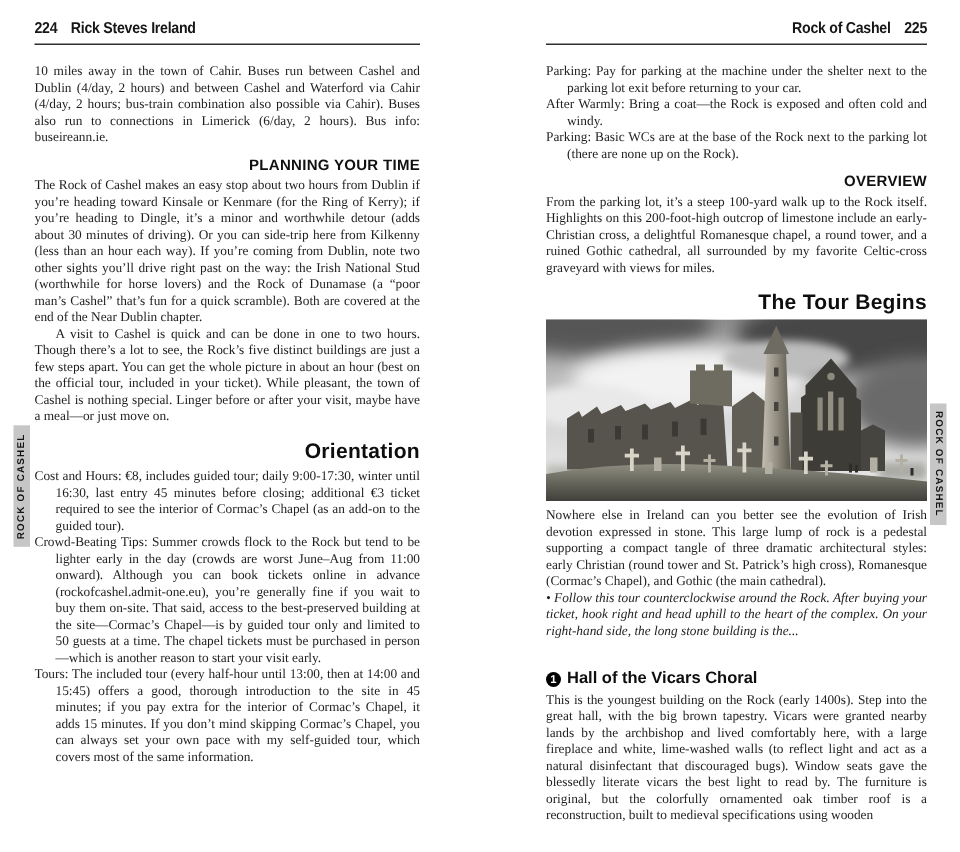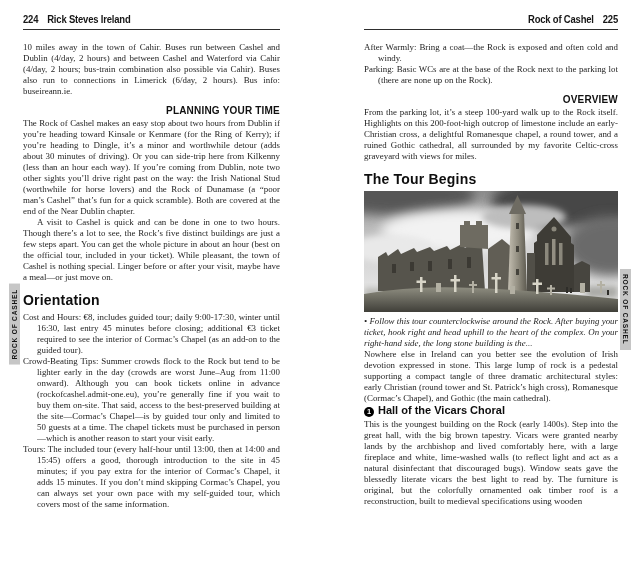--- a/index.html
+++ b/index.html
@@ -28,25 +28,25 @@
   .ind{text-indent:14px;}
   .b{font-weight:400;}
   .i{font-style:italic;}
 
   .h2{
     font-family:"Liberation Sans", sans-serif;font-weight:700;font-size:10px;
     line-height:11px;letter-spacing:0.2px;color:#101010;margin:8px 0 2px;text-align:right;
   }
   .h1{
     font-family:"Liberation Sans", sans-serif;font-weight:700;font-size:14px;
-    line-height:16px;text-align:left;color:#0e0e0e;margin:9px 0 4px;letter-spacing:0.2px;
+    line-height:16px;text-align:right;color:#0e0e0e;margin:9px 0 4px;letter-spacing:0.2px;
   }
   .numhead{
     font-family:"Liberation Sans", sans-serif;font-weight:700;font-size:11px;
-    line-height:13px;color:#0e0e0e;margin:0 0 2px;
+    line-height:13px;color:#0e0e0e;margin:20px 0 2px;
   }
   .numball{
     display:inline-block;width:10px;height:10px;border-radius:50%;background:#000;
     color:#fff;font-size:7.5px;line-height:10px;text-align:center;vertical-align:0.5px;
     margin-right:4px;font-family:"Liberation Sans", sans-serif;font-weight:700;
   }
   .photo{margin:2px 0 4px;}
   .photo svg{display:block;}
 
   .tab{
@@ -79,20 +79,21 @@
     </div>
 </div>
 
 <div class="page" id="right-page">
   <div class="runhead">
     <span>Rock of Cashel</span>
     <span>225</span>
   </div>
   <div class="rule"></div>
   <div class="body-col">
+      <div class="hang"><span class="b">Parking: </span><span class="">Pay for parking at the machine under the shelter next to the parking lot exit before returning to your car.</span></div>
       <div class="hang"><span class="b">After Warmly: </span><span class="">Bring a coat—the Rock is exposed and often cold and windy.</span></div>
       <div class="hang"><span class="b">Parking: </span><span class="">Basic WCs are at the base of the Rock next to the parking lot (there are none up on the Rock).</span></div>
       <div class="h2">OVERVIEW</div>
       <div class="para"><span class="">From the parking lot, it’s a steep 100-yard walk up to the Rock itself. Highlights on this 200-foot-high outcrop of limestone include an early-Christian cross, a delightful Romanesque chapel, a round tower, and a ruined Gothic cathedral, all surrounded by my favorite Celtic-cross graveyard with views for miles.</span></div>
       <div class="h1">The Tour Begins</div>
       <div class="photo">
     <svg width="254" height="121" viewBox="0 0 254 121">
       <defs>
         <linearGradient id="sky" x1="0" y1="0" x2="0" y2="1">
           <stop offset="0" stop-color="#8f8f8f"></stop>
@@ -173,21 +174,21 @@
         <rect x="236" y="90" width="2" height="12"></rect>
             <rect x="233" y="93" width="8" height="2"></rect>
       </g>
       <g fill="#2e2d29">
         <rect x="202" y="96" width="2" height="6"></rect>
         <rect x="206" y="97" width="2" height="5"></rect>
         <rect x="243" y="99" width="2" height="5"></rect>
       </g>
     </svg>
   </div>
+      <div class="para"><span class="">Nowhere else in Ireland can you better see the evolution of Irish devotion expressed in stone. This large lump of rock is a pedestal supporting a compact tangle of three dramatic architectural styles: early Christian (round tower and St. Patrick’s high cross), Romanesque (Cormac’s Chapel), and Gothic (the main cathedral).</span></div>
       <div class="para"><span class="i">• Follow this tour counterclockwise around the Rock. After buying your ticket, hook right and head uphill to the heart of the complex. On your right-hand side, the long stone building is the...</span></div>
-      <div class="para"><span class="">Nowhere else in Ireland can you better see the evolution of Irish devotion expressed in stone. This large lump of rock is a pedestal supporting a compact tangle of three dramatic architectural styles: early Christian (round tower and St. Patrick’s high cross), Romanesque (Cormac’s Chapel), and Gothic (the main cathedral).</span></div>
       <div class="numhead"><span class="numball">1</span><span class="">Hall of the Vicars Choral</span></div>
       <div class="para"><span class="">This is the youngest building on the Rock (early 1400s). Step into the </span><span class="b">great hall,</span><span class=""> with the big brown tapestry. Vicars were granted nearby lands by the archbishop and lived comfortably here, with a large fireplace and white, lime-washed walls (to reflect light and act as a natural disinfectant that discouraged bugs). Window seats gave the blessedly literate vicars the best light to read by. The furniture is original, but the colorfully ornamented oak timber roof is a reconstruction, built to medieval specifications using wooden</span></div>
     </div>
 </div>
 
 <div class="tab tab-left">ROCK OF CASHEL</div>
 <div class="tab tab-right">ROCK OF CASHEL</div>
 
 </body></html>

